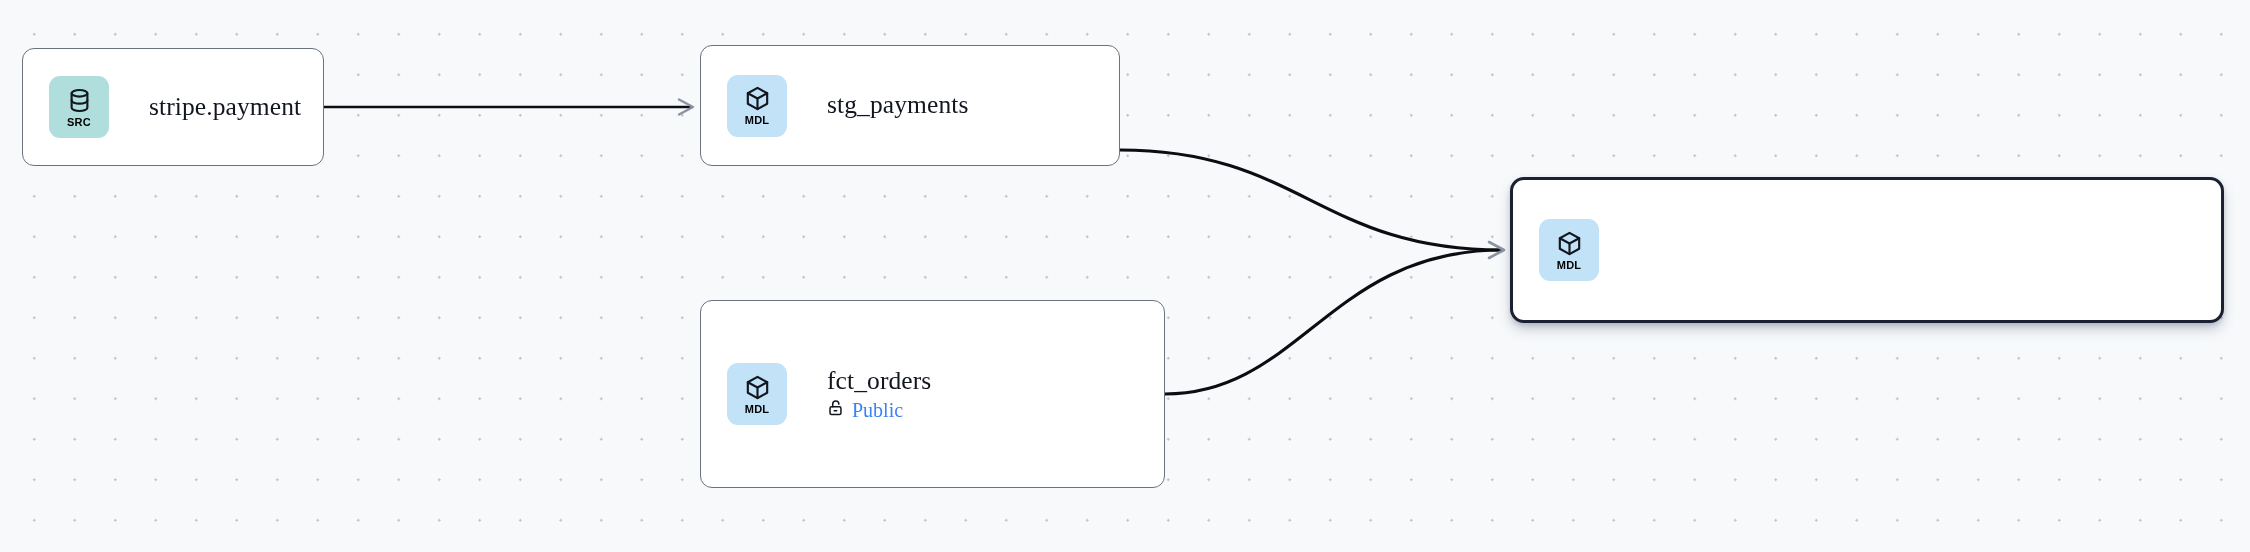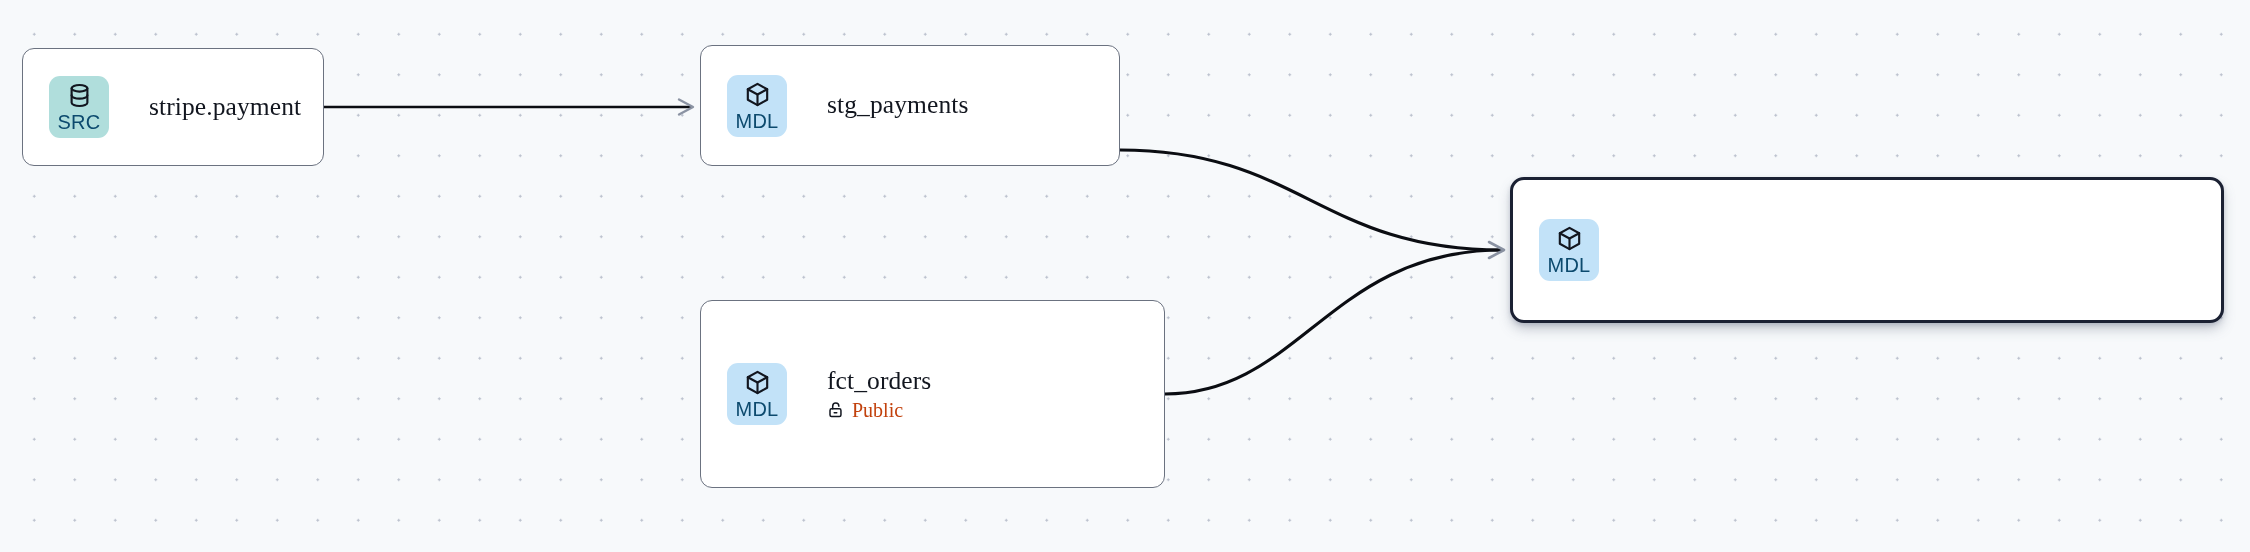--- a/index.html
+++ b/index.html
@@ -41,23 +41,23 @@
     width:60px;height:62px;
     border-radius:11px;
     display:flex;flex-direction:column;
     align-items:center;justify-content:center;
     gap:0px;
   }
   .badge.src{background:#b0dedc;}
   .badge.mdl{background:#c2e2f8;}
   .badge svg{display:block;}
   .badge-text{
-    font-size:20px;
-    font-weight:400;
-    color:#0c4a6e;
+    font-size:11px;
+    font-weight:700;
+    color:#000000;
     line-height:1;
     margin-top:3px;
     letter-spacing:.2px;
   }
 
   .node-body{
     margin-left:40px;
     display:flex;flex-direction:column;
     justify-content:center;
     gap:4px;
@@ -65,23 +65,23 @@
     font-family:Liberation Serif, serif;
   }
   .node-title{
     font-size:25.5px;
     color:#12161f;
     line-height:1.12;
     white-space:nowrap;
     letter-spacing:.1px;
   }
   .node-sub{
-    display:flex;align-items:center;gap:7px;
+    display:flex;gap:7px;
     font-size:20px;
-    color:#c2410c;
+    color:#3b82f6;
     line-height:1.1;
     white-space:nowrap;
   }
   .node-sub svg{display:block;flex:0 0 auto;}
 </style>
 </head>
 <body>
 
 <div id="canvas">
 

